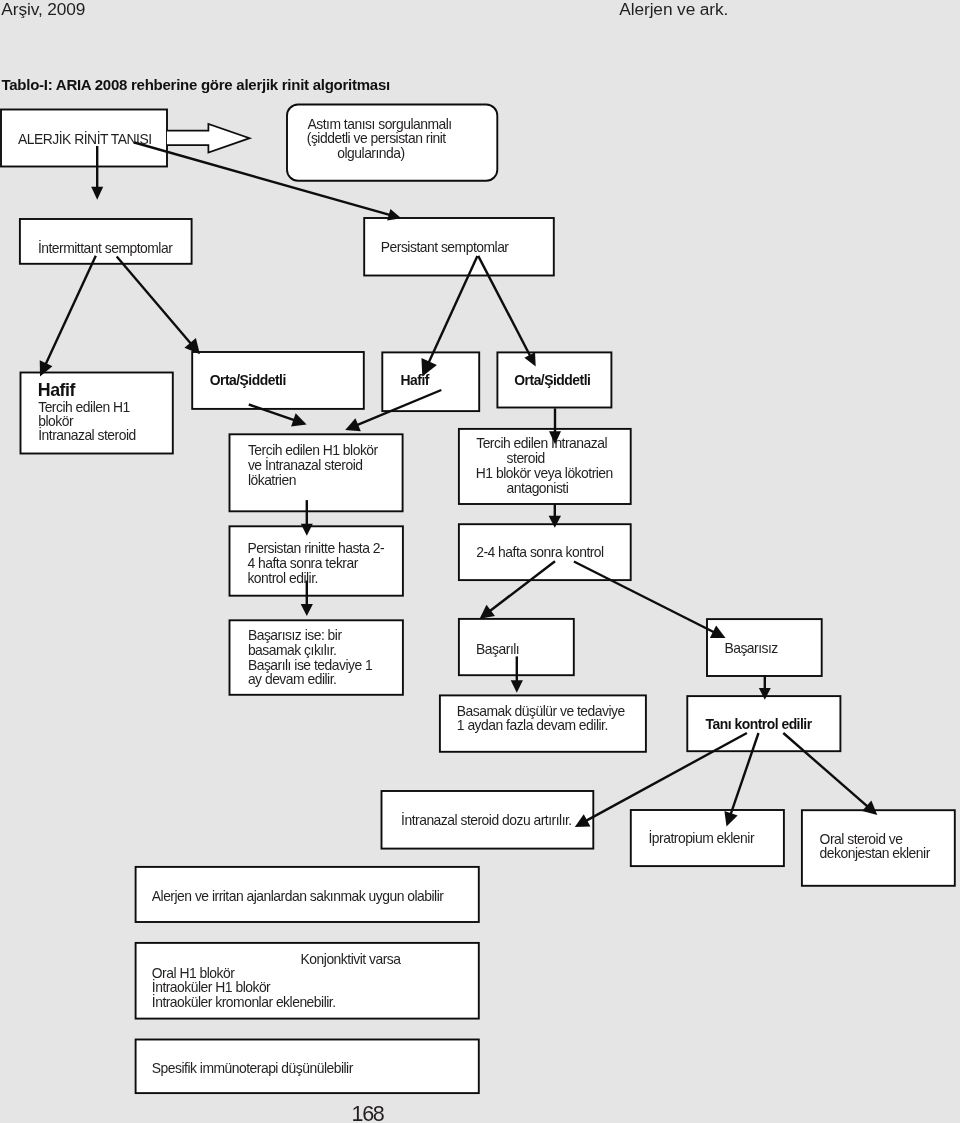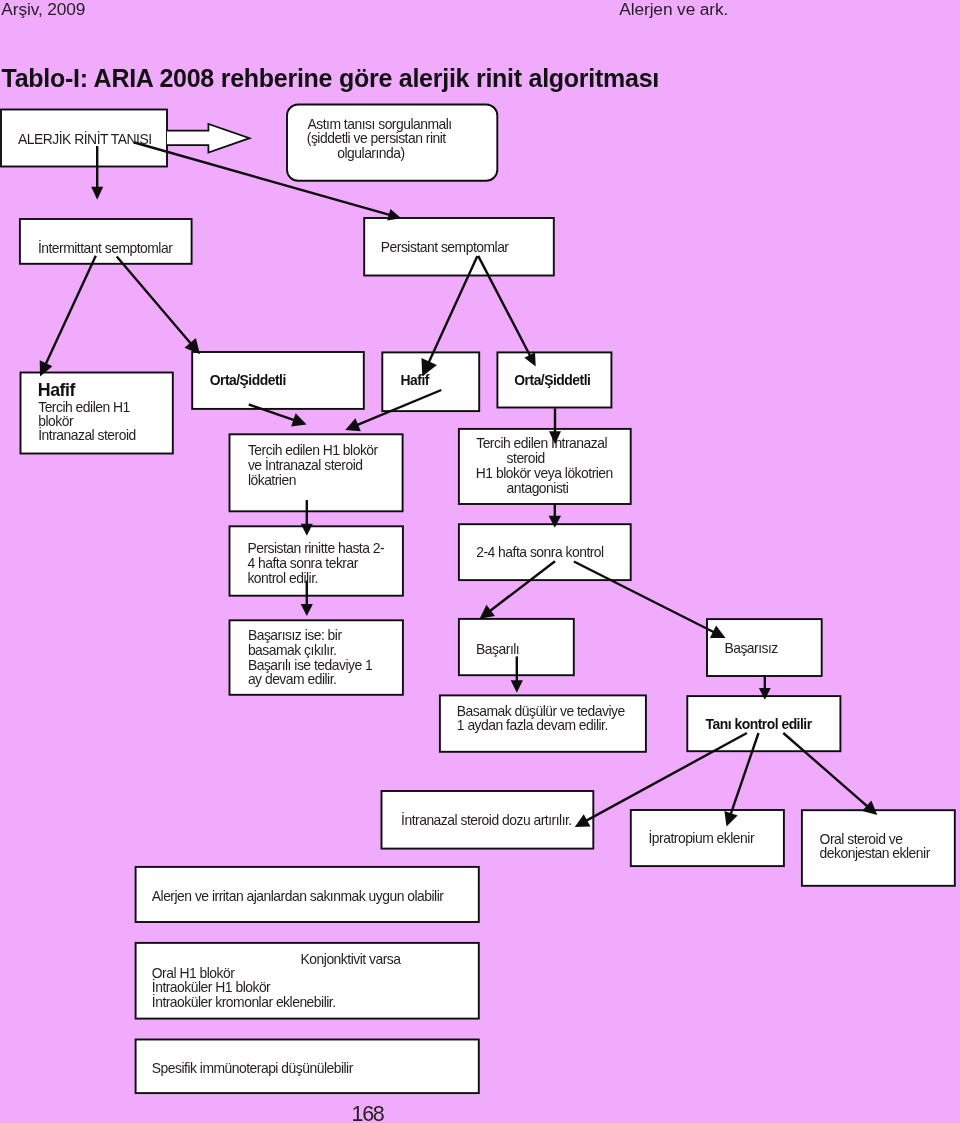--- a/index.html
+++ b/index.html
@@ -1,23 +1,23 @@
 <!DOCTYPE html>
 <html><head>
 <meta charset="utf-8">
 <title>Arşiv, 2009 — Tablo-I</title>
 <style>
   html,body{margin:0;padding:0;background:#ffffff;}
   body{width:960px;height:1123px;position:relative;overflow:hidden;
        font-family:"Liberation Sans",sans-serif;color:#231f20;}
-  .page{position:absolute;left:0;top:0;width:960px;height:1123px;background:#f0abfc;}
+  .page{position:absolute;left:0;top:0;width:960px;height:1123px;background:#e5e5e5;}
   .hdr{position:absolute;white-space:nowrap;font-size:17.3px;letter-spacing:-0.1px;color:#231f20;}
   .hdr-left{left:1.3px;top:-1.3px;}
   .hdr-right{left:619.3px;top:-1.5px;}
-  .title{position:absolute;left:1.5px;top:64px;font-size:25px;font-weight:bold;
+  .title{position:absolute;left:1.5px;top:76px;font-size:15px;font-weight:bold;
          letter-spacing:-0.26px;color:#111;white-space:nowrap;}
   .pageno{position:absolute;left:351.5px;top:1102.3px;font-size:21.5px;letter-spacing:-1.3px;color:#231f20;white-space:nowrap;}
   svg#chart{position:absolute;left:0;top:0;display:block;}
   svg text{font-family:"Liberation Sans",sans-serif;letter-spacing:-0.50px;}
 </style>
 </head>
 <body>
 
 <div class="page">
   <div class="hdr hdr-left">Arşiv, 2009</div>

